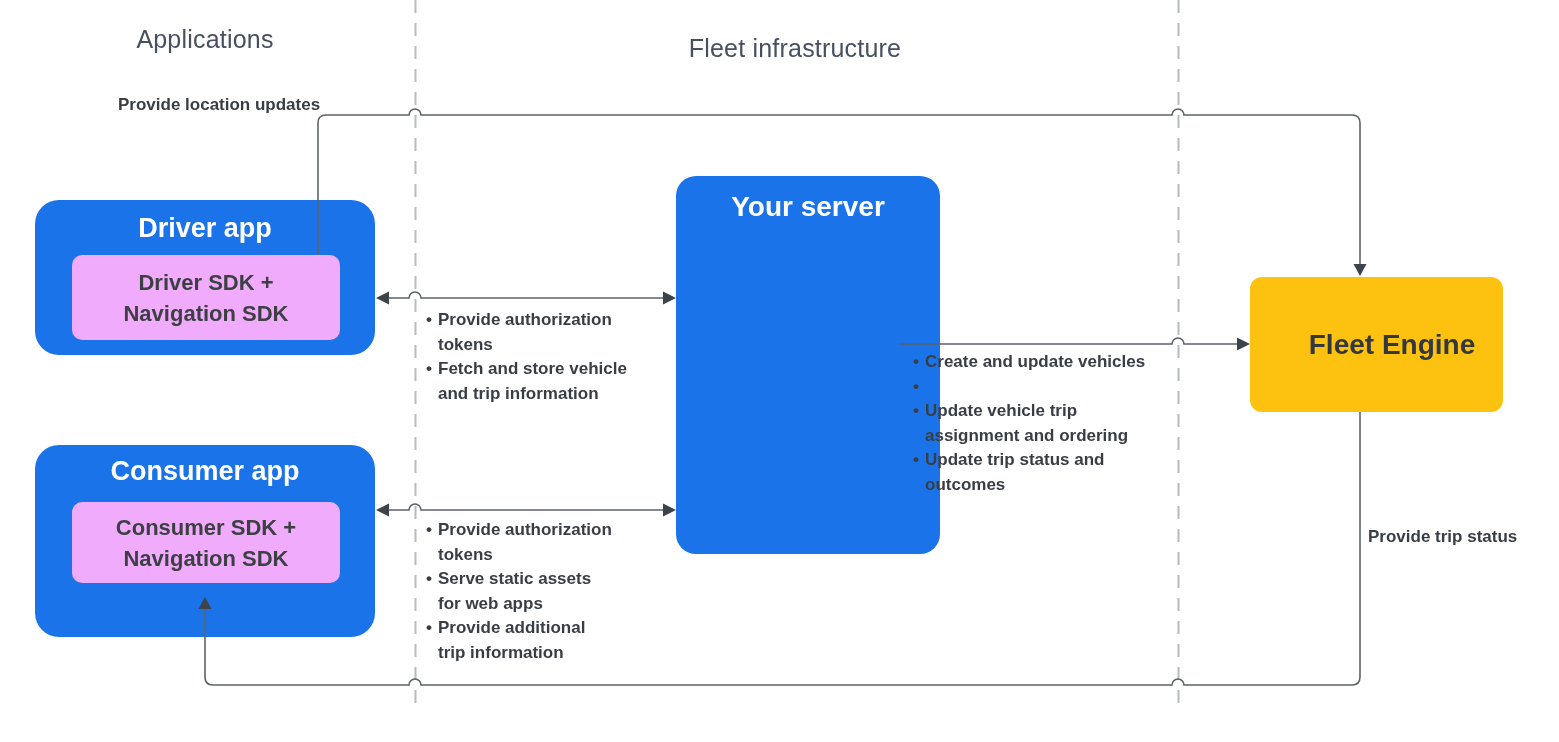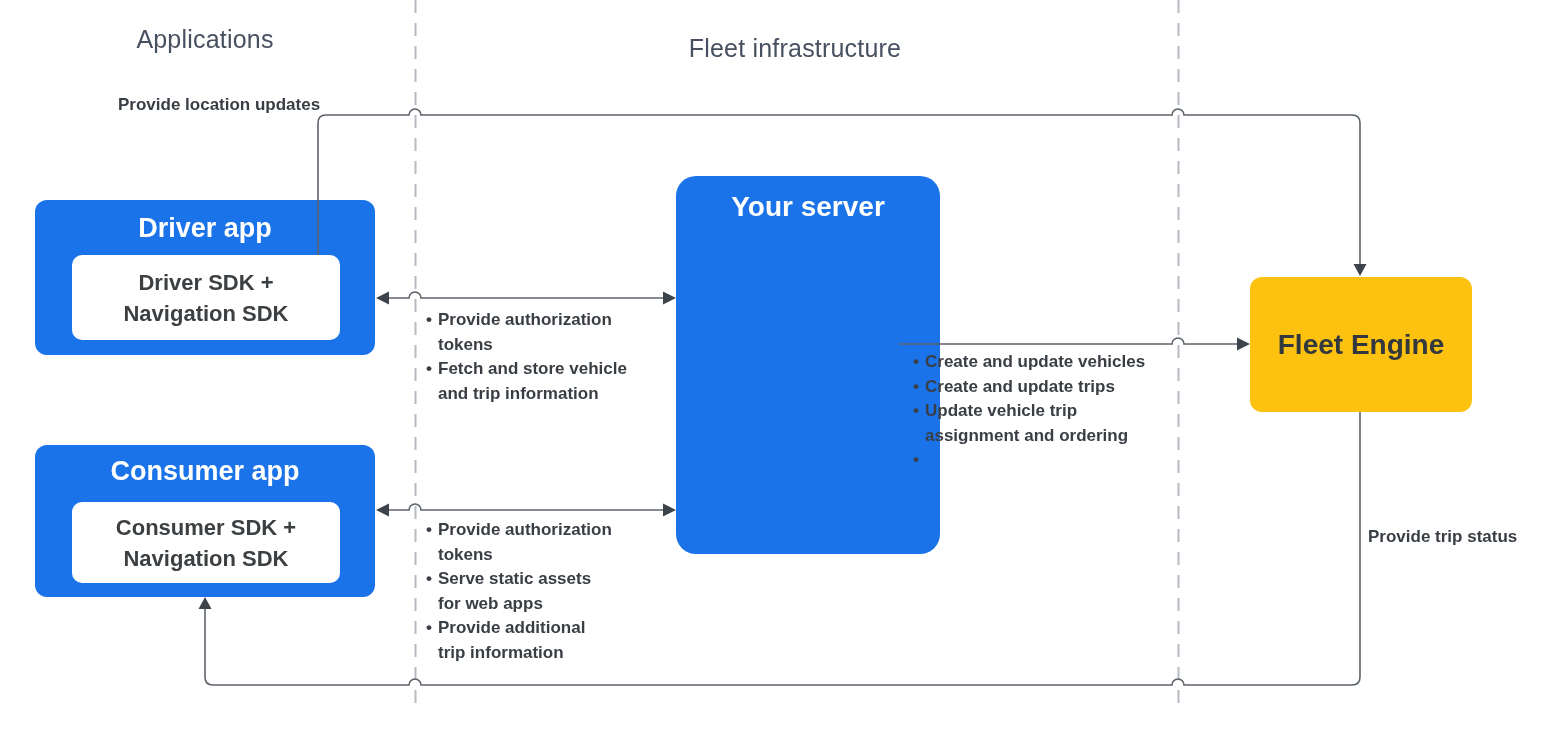--- a/index.html
+++ b/index.html
@@ -22,32 +22,32 @@
   .edge-label {
     position: absolute;
     font-size: 17px;
     font-weight: 700;
     color: #393e44;
     white-space: nowrap;
   }
   .node {
     position: absolute;
     background: #1a73e8;
-    border-radius: 12px;
+    border-radius: 24px;
     z-index: 2;
   }
   .node-title {
     text-align: center;
     font-weight: 700;
     color: #ffffff;
     font-size: 27px;
   }
   .sdk-box {
     position: absolute;
-    background: #ffffff;
+    background: #f0abfc;
     border-radius: 10px;
     display: flex;
     align-items: center;
     justify-content: center;
     text-align: center;
     font-size: 22px;
     font-weight: 700;
     color: #3c4043;
     line-height: 31px;
     white-space: pre-line;
@@ -93,31 +93,31 @@
 
   <div class="edge-label" style="left:118px; top:95px;">Provide location updates</div>
   <div class="edge-label" style="left:1368px; top:527px;">Provide trip status</div>
 
   <div class="node" style="left:35px; top:200px; width:340px; height:155px;">
     <div class="node-title" style="margin-top:13px;">Driver app</div>
     <div class="sdk-box" style="left:37px; top:55px; width:268px; height:85px;">Driver SDK +
 Navigation SDK</div>
   </div>
 
-  <div class="node" style="left:35px; top:445px; width:340px; height:152px;">
+  <div class="node" style="left:35px; top:445px; width:340px; height:192px;">
     <div class="node-title" style="margin-top:11px;">Consumer app</div>
     <div class="sdk-box" style="left:37px; top:57px; width:268px; height:81px;">Consumer SDK +
 Navigation SDK</div>
   </div>
 
   <div class="node" style="left:676px; top:176px; width:264px; height:378px; border-radius:20px;">
     <div class="node-title" style="margin-top:15px; font-size:28px;">Your server</div>
   </div>
 
-  <div class="fleet" style="left:1250px; top:277px; width:222px; height:135px;">Fleet Engine</div>
+  <div class="fleet" style="left:1250px; top:277px; width:222px; height:135px;padding-left:31px;">Fleet Engine</div>
 
   <div class="blist" style="left:426px; top:308px; width:250px;">
     <div class="li">
       <span class="blt">•</span>
       <span class="t">Provide authorization
 tokens</span>
     </div>
     <div class="li">
       <span class="blt">•</span>
       <span class="t">Fetch and store vehicle
@@ -143,29 +143,30 @@
     </div>
   </div>
 
   <div class="blist" style="left:913px; top:350px; width:260px;">
     <div class="li">
       <span class="blt">•</span>
       <span class="t">Create and update vehicles</span>
     </div>
     <div class="li">
       <span class="blt">•</span>
-      <span class="t">Create and update trips</span>
     </div>
     <div class="li">
       <span class="blt">•</span>
       <span class="t">Update vehicle trip
 assignment and ordering</span>
     </div>
     <div class="li">
       <span class="blt">•</span>
+      <span class="t">Update trip status and
+outcomes</span>
     </div>
   </div>
 
   <svg class="wires" width="1559" height="742" viewBox="0 0 1559 742">
 
     <path d="M415.5,0 V713" stroke="#b6bac1" stroke-width="2" stroke-dasharray="13 10" fill="none"></path>
     <path d="M1178.5,0 V713" stroke="#b6bac1" stroke-width="2" stroke-dasharray="13 10" fill="none"></path>
 
     <path d="M318,255 V123 Q318,115 326,115 H409 A6,6 0 0 1 421,115 H1172 A6,6 0 0 1 1184,115 H1352 Q1360,115 1360,123 V266" stroke="#5d636b" stroke-width="1.6" fill="none"></path>
     <path d="M1360,276 L1353.5,264 L1366.5,264 Z" fill="#3d434b"></path>

